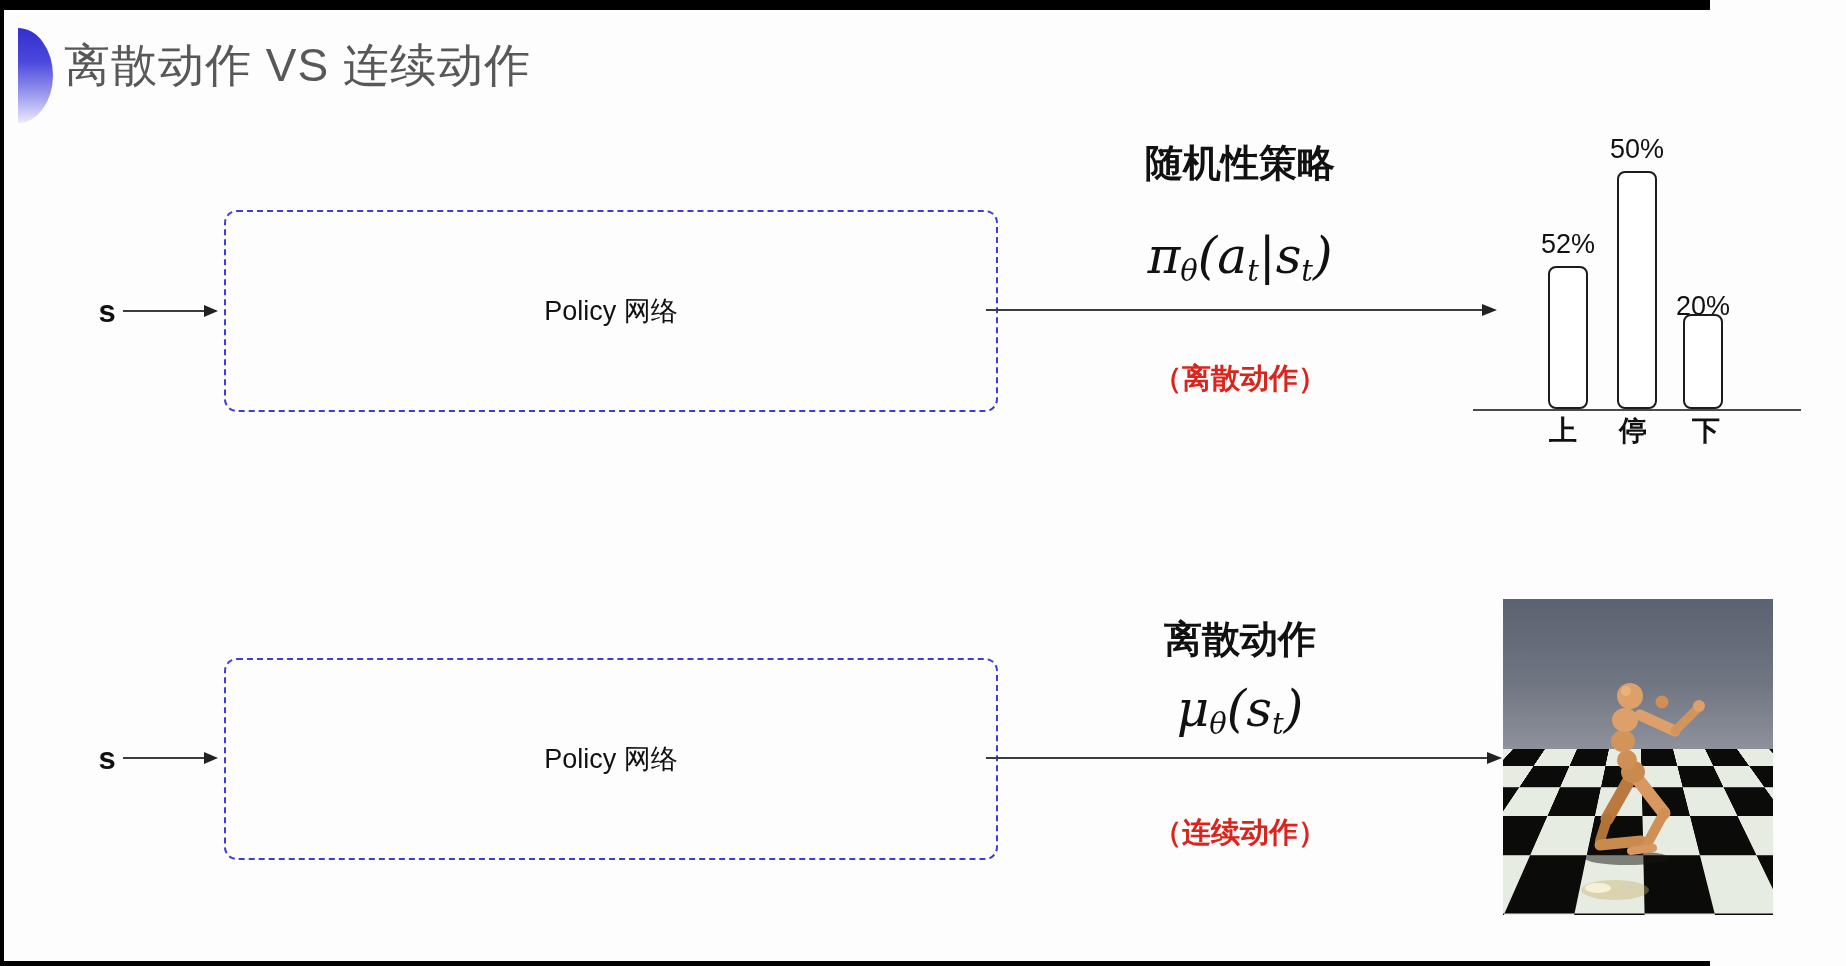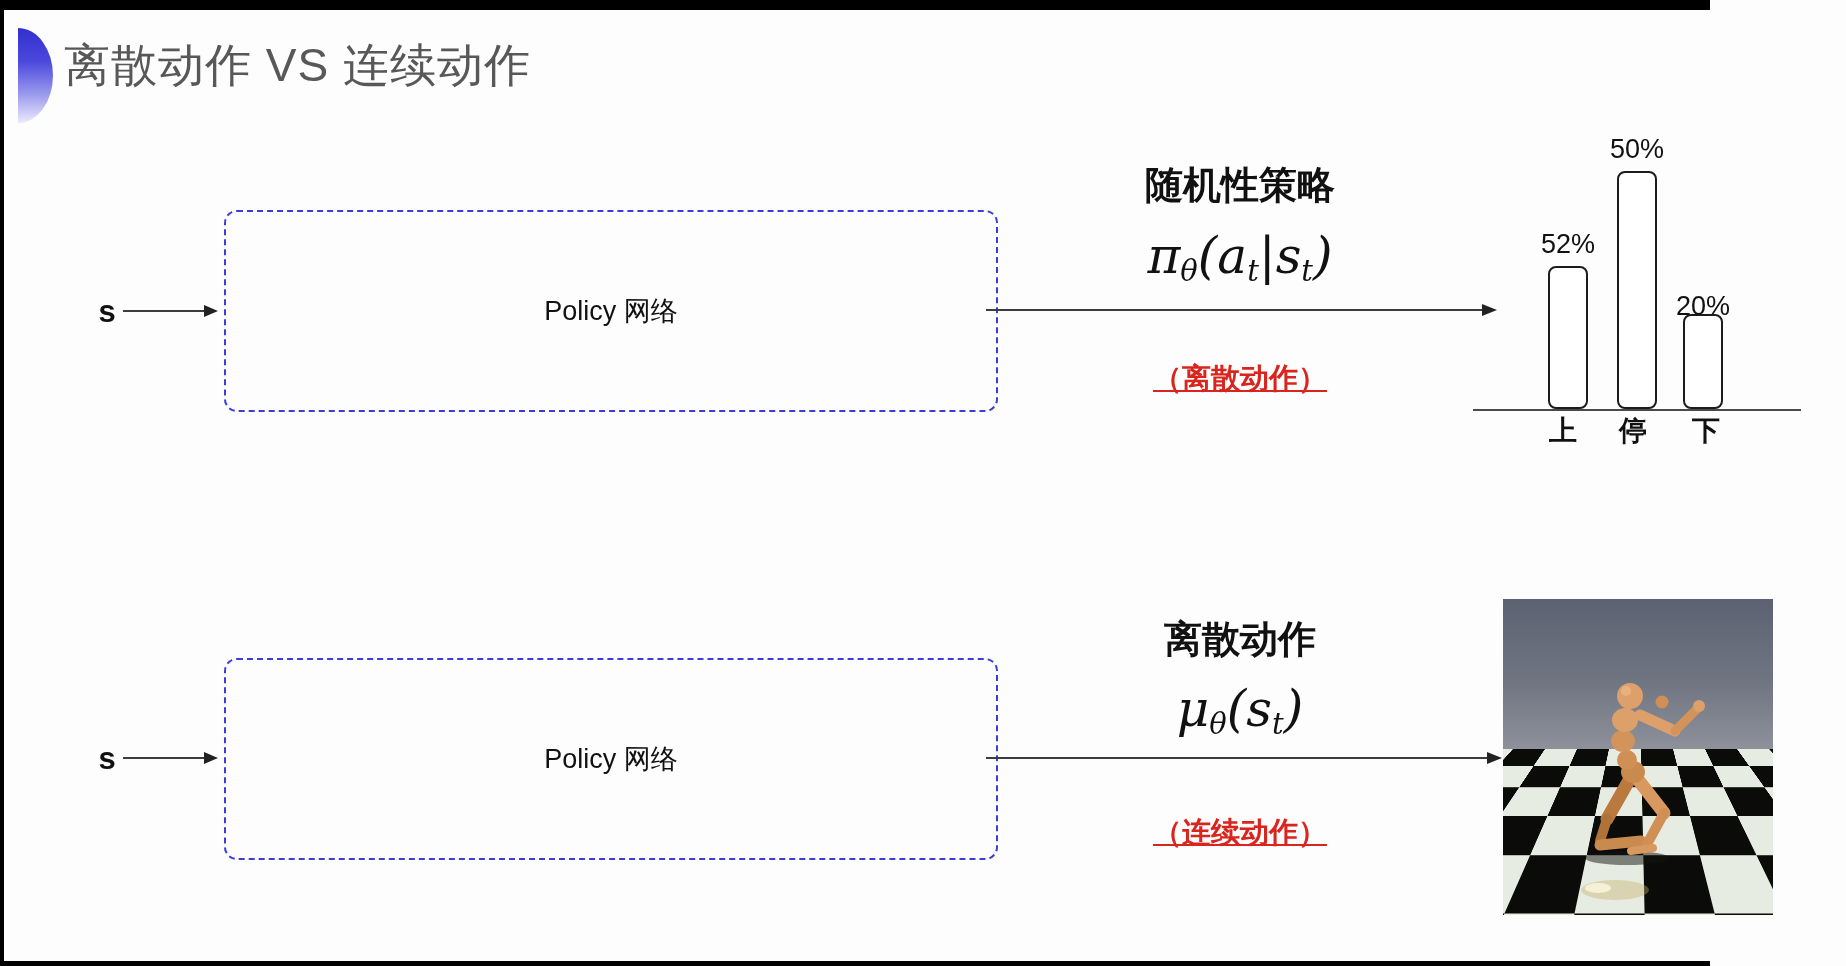--- a/index.html
+++ b/index.html
@@ -38,21 +38,21 @@
   .arrow-svg line{stroke:#3c3c3c;stroke-width:1.8;}
   .arrow-svg polygon{fill:#222;}
 
   .policy-name{position:absolute;left:1040px;width:400px;text-align:center;
     font-size:38px;font-weight:600;color:#111;line-height:1;}
   .formula{position:absolute;left:1040px;width:400px;text-align:center;
     font-family:"DejaVu Serif","Liberation Serif",serif;font-style:italic;
     font-size:50px;color:#111;line-height:1;}
   .formula sub{font-size:0.58em;font-style:italic;vertical-align:-0.28em;line-height:0;}
   .action-note{position:absolute;left:1040px;width:400px;text-align:center;
-    font-size:29px;font-weight:600;color:#d9251d;line-height:1;text-decoration:underline;}
+    font-size:29px;font-weight:600;color:#d9251d;line-height:1;}
 
   
   .chart{position:absolute;left:1470px;top:95px;width:340px;height:370px;}
   .chart .baseline{position:absolute;left:3px;top:314px;width:328px;height:2px;background:#4a4a4a;}
   .chart .bar{position:absolute;bottom:56px;width:40px;background:#fff;
     border:2.5px solid #1c1c1c;border-radius:8px;box-sizing:border-box;}
   .chart .vlabel{position:absolute;width:80px;text-align:center;font-size:27px;font-weight:400;color:#111;line-height:1;}
   .chart .cat{position:absolute;top:322px;width:60px;text-align:center;font-size:28px;font-weight:600;color:#111;line-height:1;}
 
   
@@ -88,21 +88,21 @@
 
   <div class="policy-box" style="top:210px;">
     <span class="box-label">Policy 网络</span>
   </div>
 
   <svg class="arrow-svg" style="left:986px;top:302px;" width="512" height="16">
     <line x1="0" y1="8" x2="497" y2="8"></line>
     <polygon points="496,2 511,8 496,14"></polygon>
   </svg>
 
-  <div class="policy-name" style="top:166px;">随机性策略</div>
+  <div class="policy-name" style="top:144px;">随机性策略</div>
 
   <div class="formula" style="top:231px;">
     <span>π</span><sub>θ</sub><span>(</span><span>a</span><sub>t</sub><span>|</span><span>s</span><sub>t</sub><span>)</span>
   </div>
 
   <div class="action-note" style="top:364px;">（离散动作）</div>
 
   <div class="chart">
     <div class="vlabel" style="left: 58px; bottom: 207px;">52%</div>
     <div class="vlabel" style="left: 127px; bottom: 302px;">50%</div>

